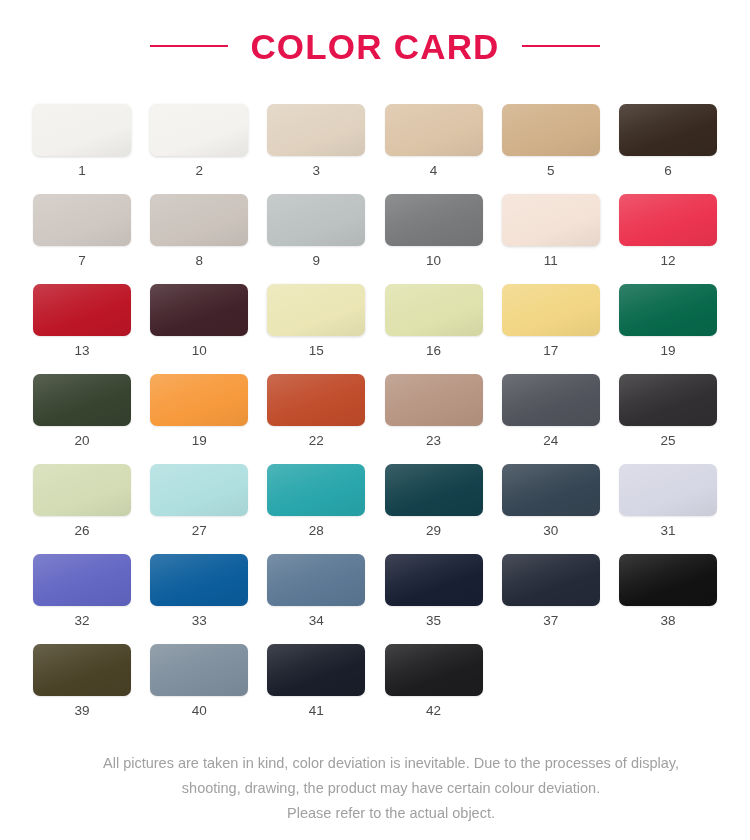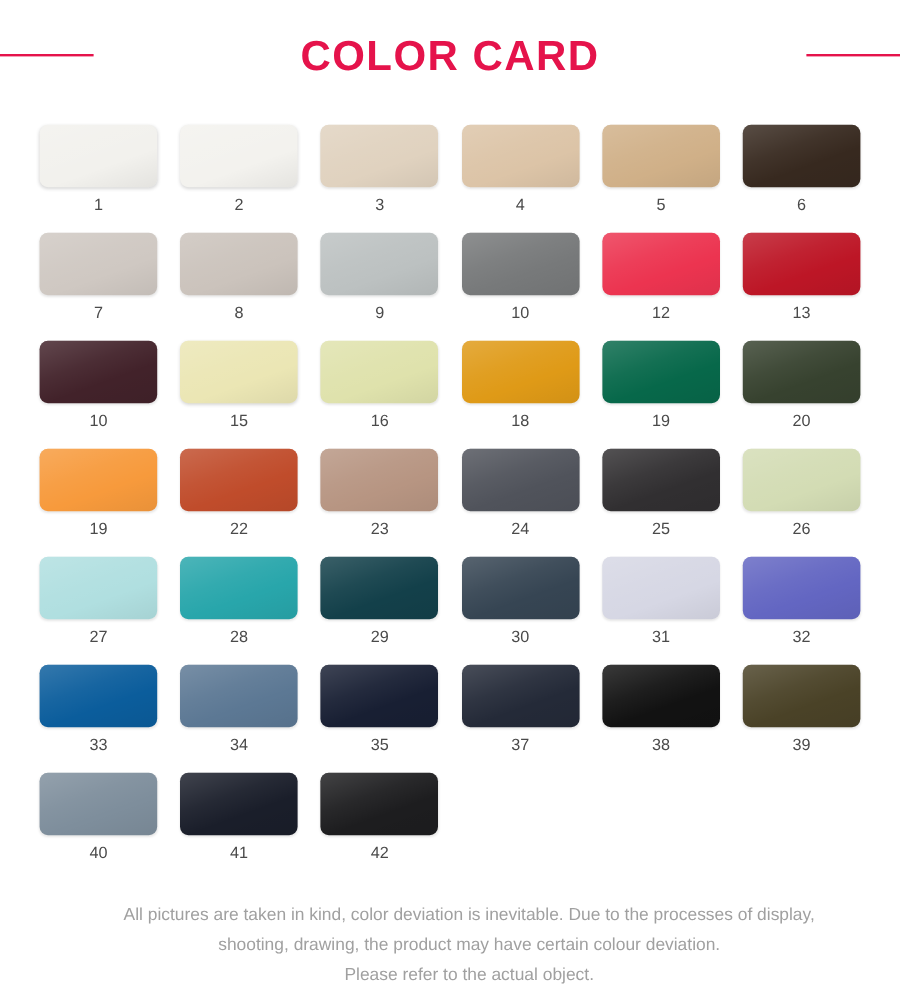--- a/index.html
+++ b/index.html
@@ -14,21 +14,21 @@
     -webkit-font-smoothing: antialiased;
     overflow: hidden;
     position: relative;
   }
 
   
   .header {
     height: 92px;
     display: flex;
     align-items: center;
-    justify-content: space-between;
+    justify-content: center;
     gap: 22px;
   }
   .rule {
     width: 78px;
     height: 2px;
     background: #e5134b;
     flex: 0 0 auto;
   }
   .title {
     font-size: 35px;
@@ -148,42 +148,46 @@
     </div>
     <div class="cell">
       <div class="swatch" style="background: rgb(188, 193, 193);"></div>
       <div class="cell-label">9</div>
     </div>
     <div class="cell">
       <div class="swatch" style="background: rgb(119, 121, 122);"></div>
       <div class="cell-label">10</div>
     </div>
     <div class="cell">
+      <div class="swatch light" style="background: rgb(244, 226, 214);"></div>
+      <div class="cell-label">11</div>
+    </div>
+    <div class="cell">
       <div class="swatch" style="background: rgb(236, 52, 80);"></div>
       <div class="cell-label">12</div>
     </div>
     <div class="cell">
       <div class="swatch" style="background: rgb(189, 22, 38);"></div>
       <div class="cell-label">13</div>
     </div>
     <div class="cell">
       <div class="swatch" style="background: rgb(66, 34, 42);"></div>
       <div class="cell-label">10</div>
     </div>
     <div class="cell">
       <div class="swatch light" style="background: rgb(235, 230, 180);"></div>
       <div class="cell-label">15</div>
     </div>
     <div class="cell">
       <div class="swatch" style="background: rgb(223, 226, 172);"></div>
       <div class="cell-label">16</div>
     </div>
     <div class="cell">
-      <div class="swatch" style="background: rgb(223, 154, 23);"></div>
-      <div class="cell-label">18</div>
+      <div class="swatch" style="background: rgb(242, 214, 132);"></div>
+      <div class="cell-label">17</div>
     </div>
     <div class="cell">
       <div class="swatch" style="background: rgb(7, 104, 74);"></div>
       <div class="cell-label">19</div>
     </div>
     <div class="cell">
       <div class="swatch" style="background: rgb(55, 66, 47);"></div>
       <div class="cell-label">20</div>
     </div>
     <div class="cell">

